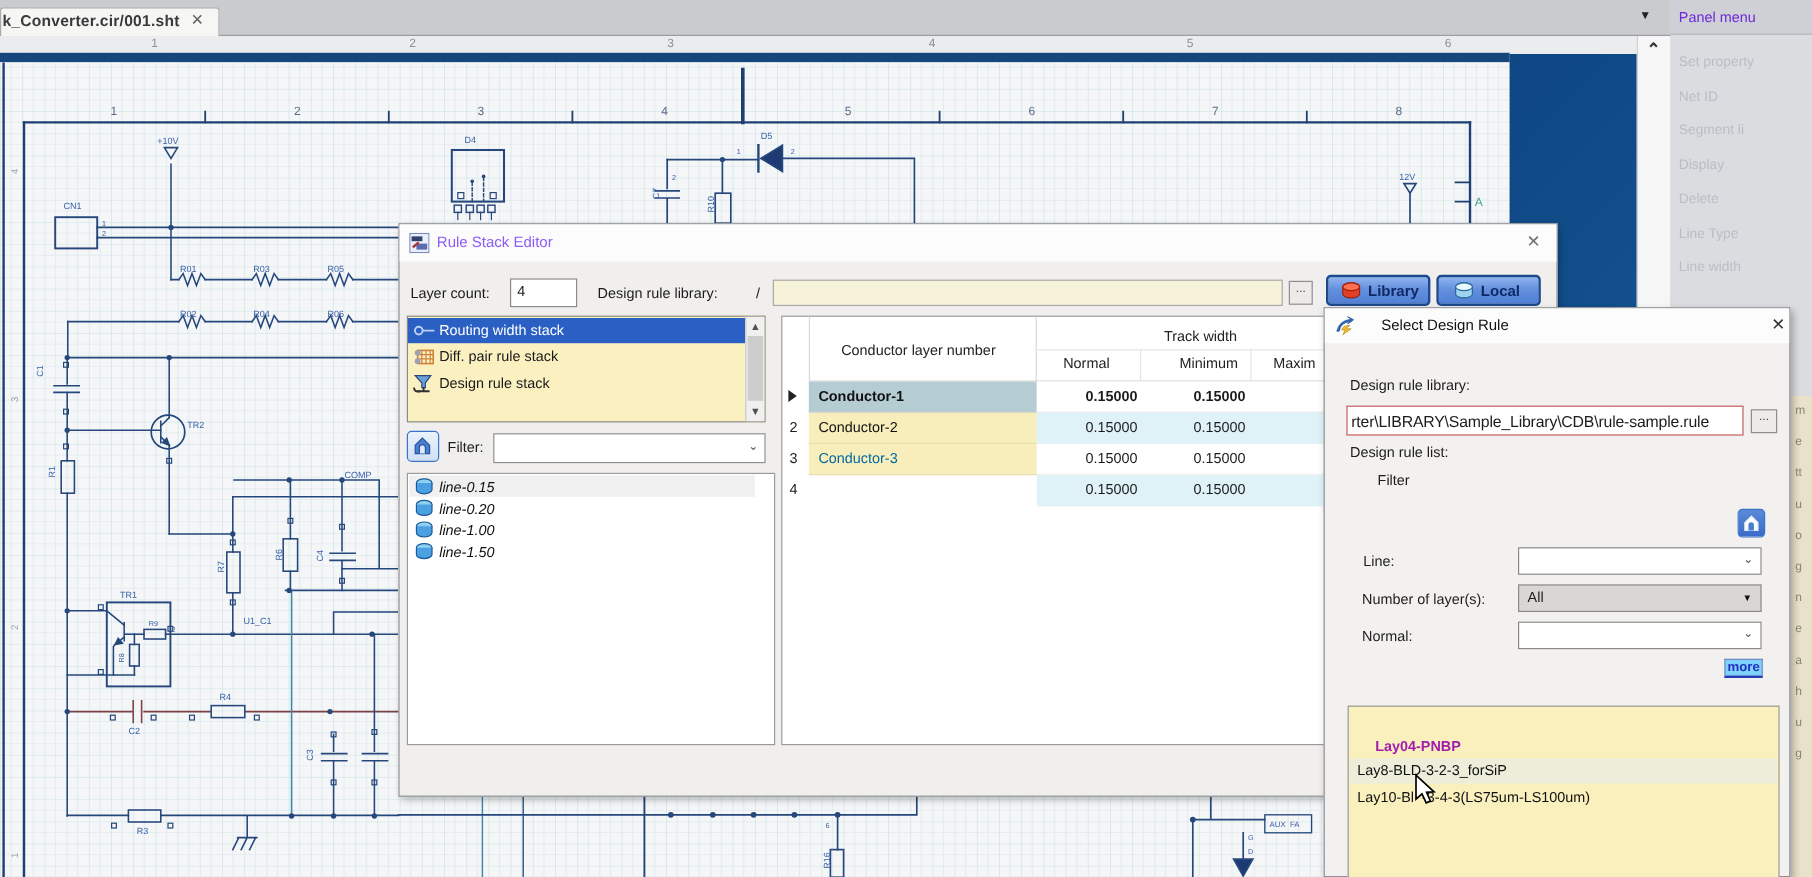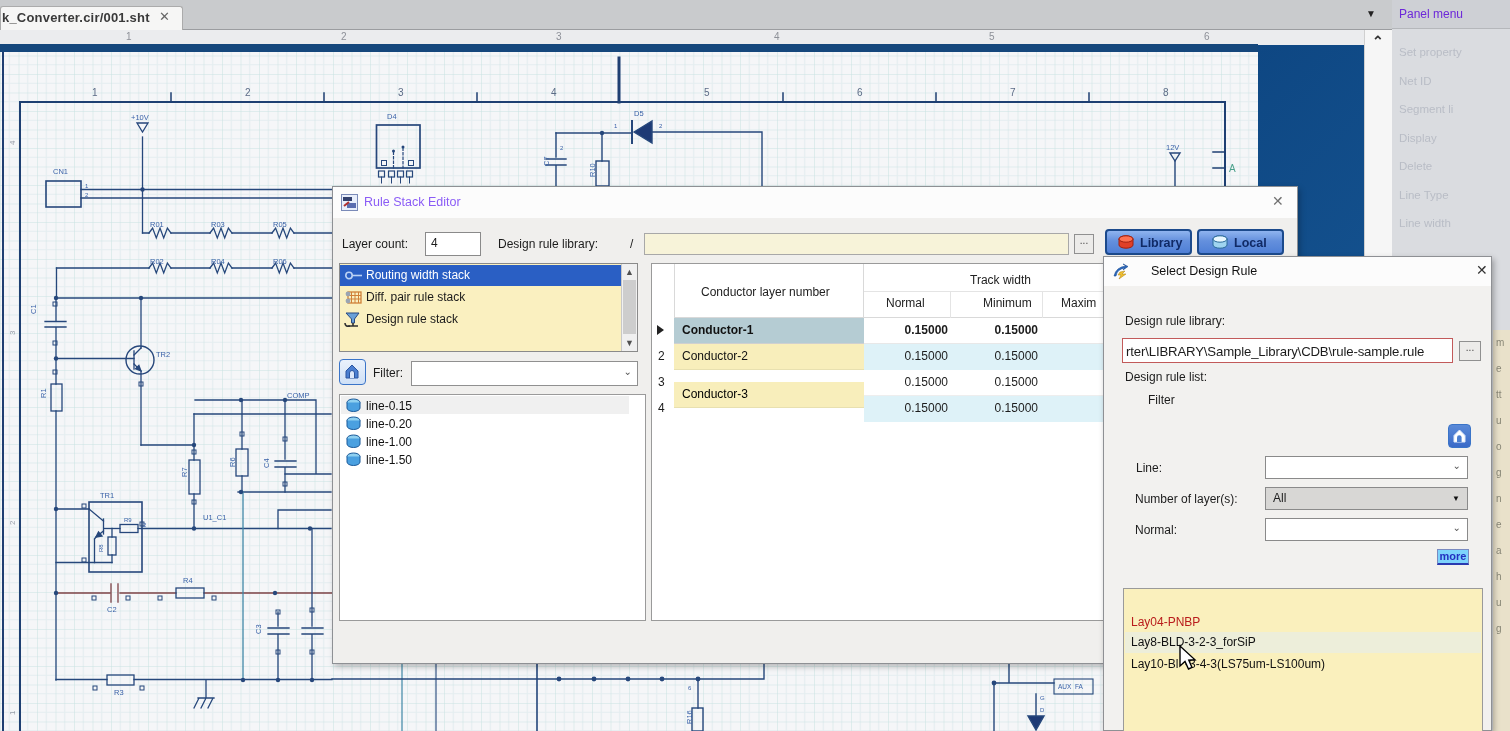--- a/index.html
+++ b/index.html
@@ -364,21 +364,21 @@
     <svg class="abs" style="left:4px;top:3px;" width="16" height="17" viewBox="0 0 16 17">
         <path d="M2 8 L8 2 L14 8 V15 H2 Z" fill="#4a7ed0" stroke="#2a55a0"></path>
         <path d="M5.5 15 V10 a2.5 2.5 0 0 1 5 0 V15" fill="#dce8fa" stroke="#2a55a0"></path>
       </svg>
   </div>
   <div class="abs" style="left:40px;top:179px;">Filter:</div>
   <div class="abs" style="left:78px;top:174px;width:227px;height:25px;background:#fff;border:1px solid #909090;">
     <span class="abs" style="right:5px;top:4px;color:#555;font-size:10px;">⌄</span>
   </div>
 
-  <div class="abs" style="left:6px;top:207px;width:307px;height:227px;background:#fff;border:1px solid #9a9a9a;">
+  <div class="abs" style="left:6px;top:207px;width:307px;height:227px;background:#fff;border:1px solid #9a9a9a;font-style:italic;">
     <div class="abs" style="left:1px;top:1px;width:288px;height:18px;background:#f0f0f0;"></div>
     <svg class="abs" style="left:6px;top:3px;" width="15" height="73" viewBox="0 0 15 73">
       <g>
         <ellipse cx="7.5" cy="4.5" rx="6.5" ry="3.5" fill="#8fd0f0" stroke="#1a5a9a"></ellipse>
           <path d="M1 4.5 V10 a6.5 3.5 0 0 0 13 0 V4.5" fill="#4aa0e0" stroke="#1a5a9a"></path>
         <ellipse cx="7.5" cy="22.5" rx="6.5" ry="3.5" fill="#8fd0f0" stroke="#1a5a9a"></ellipse>
           <path d="M1 22.5 V28 a6.5 3.5 0 0 0 13 0 V22.5" fill="#4aa0e0" stroke="#1a5a9a"></path>
         <ellipse cx="7.5" cy="40.5" rx="6.5" ry="3.5" fill="#8fd0f0" stroke="#1a5a9a"></ellipse>
           <path d="M1 40.5 V46 a6.5 3.5 0 0 0 13 0 V40.5" fill="#4aa0e0" stroke="#1a5a9a"></path>
         <ellipse cx="7.5" cy="58.5" rx="6.5" ry="3.5" fill="#8fd0f0" stroke="#1a5a9a"></ellipse>
@@ -410,21 +410,21 @@
     </div>
     <div class="abs" style="left:0;top:80px;width:644px;height:26px;">
       <div class="abs" style="left:6px;top:5px;">2</div>
       <div class="abs" style="left:22px;top:0;width:190px;height:26px;background:#f8eebb;border-bottom:1px solid #e8e0b0;padding:5px 0 0 8px;color:#111;">Conductor-2</div>
       <div class="abs" style="left:212px;top:0;width:432px;height:26px;background:#def2f8;"></div>
       <div class="abs" style="left:236px;top:5px;width:60px;text-align:right;">0.15000</div>
       <div class="abs" style="left:326px;top:5px;width:60px;text-align:right;">0.15000</div>
     </div>
     <div class="abs" style="left:0;top:106px;width:644px;height:26px;">
       <div class="abs" style="left:6px;top:5px;">3</div>
-      <div class="abs" style="left:22px;top:0;width:190px;height:26px;background:#f8eebb;border-bottom:1px solid #e8e0b0;padding:5px 0 0 8px;color:#000000;margin-top:12px;">Conductor-3</div>
+      <div class="abs" style="left:22px;top:0;width:190px;height:26px;background:#f8eebb;border-bottom:1px solid #e8e0b0;padding:5px 0 0 8px;color:#0369a1;">Conductor-3</div>
       <div class="abs" style="left:212px;top:0;width:432px;height:26px;background:#fff;border-bottom:1px solid #eee;"></div>
       <div class="abs" style="left:236px;top:5px;width:60px;text-align:right;">0.15000</div>
       <div class="abs" style="left:326px;top:5px;width:60px;text-align:right;">0.15000</div>
     </div>
     <div class="abs" style="left:0;top:132px;width:644px;height:26px;">
       <div class="abs" style="left:6px;top:5px;">4</div>
       <div class="abs" style="left:212px;top:0;width:432px;height:26px;background:#def2f8;"></div>
       <div class="abs" style="left:236px;top:5px;width:60px;text-align:right;">0.15000</div>
       <div class="abs" style="left:326px;top:5px;width:60px;text-align:right;">0.15000</div>
     </div>
@@ -458,21 +458,21 @@
     </div>
   <div class="abs" style="left:31px;top:235px;">Number of layer(s):</div>
   <div class="abs" style="left:161px;top:230px;width:203px;height:23px;background:#d8d7d5;border:1px solid #8a8a8a;padding:3px 0 0 7px;">All<span class="abs" style="right:7px;top:6px;color:#111;font-size:8px;">▼</span></div>
   <div class="abs" style="left:31px;top:266px;">Normal:</div>
   <div class="abs" style="left:161px;top:261px;width:203px;height:23px;background:#fff;border:1px solid #8a8a8a;">
       <span class="abs" style="right:6px;top:3px;color:#555;font-size:10px;">⌄</span>
     </div>
   <div class="abs" style="left:333px;top:292px;width:32px;height:16px;border:1px solid #7a8ac0;border-bottom:2px solid #2a3ab0;background:#7dd3fc;color:#2330c0;font-weight:bold;font-size:11px;text-align:center;">more</div>
 
   <div class="abs" style="left:19px;top:331px;width:360px;height:144px;background:#faf0bd;border:1px solid #9a9a9a;">
-    <div class="abs" style="left:7px;top:26px;color:#b91c1c;">Lay04-PNBP</div>
+    <div class="abs" style="left:22px;top:26px;color:#a21caf;font-weight:bold;">Lay04-PNBP</div>
     <div class="abs" style="left:1px;top:43px;width:356px;height:21px;background:#edeeda;color:#111;padding:3px 0 0 6px;">Lay8-BLD-3-2-3_forSiP</div>
     <div class="abs" style="left:7px;top:68px;color:#111;">Lay10-Bl&nbsp;&nbsp;-3-4-3(LS75um-LS100um)</div>
   </div>
 </div>
 
 <svg class="abs" style="left:1176px;top:644px;" width="22" height="30" viewBox="0 0 22 30">
   <path d="M4 2 L4 22 L9 17.5 L12.5 25 L16 23.5 L12.8 16.2 L19 15.8 Z" fill="#fff" stroke="#000" stroke-width="1.4"></path>
 </svg>
 
 </body></html>

